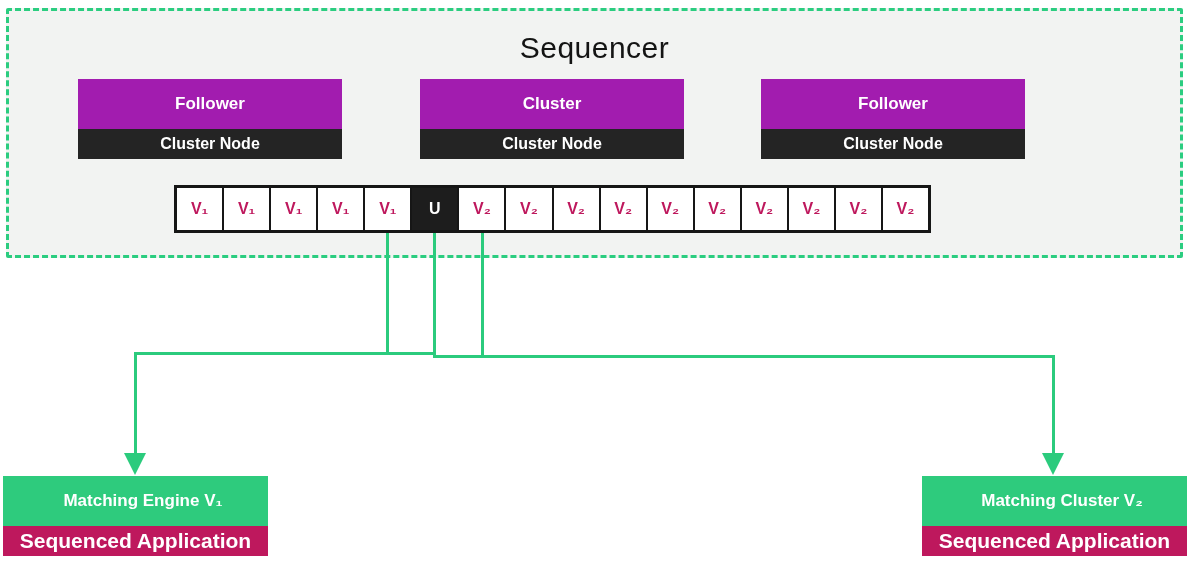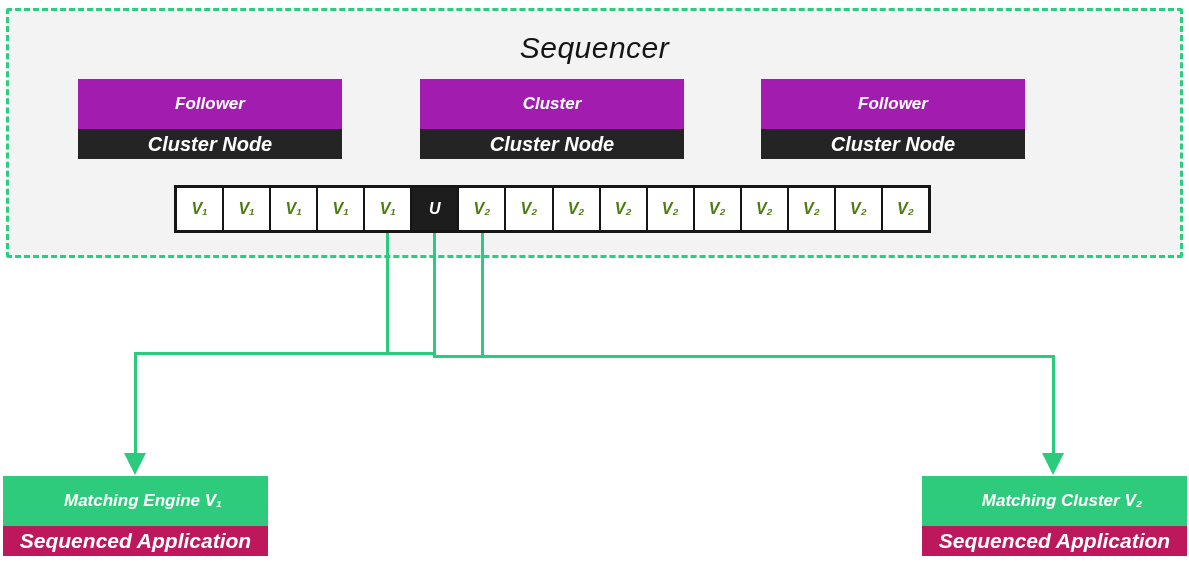--- a/index.html
+++ b/index.html
@@ -7,21 +7,20 @@
     padding: 0;
     background: #ffffff;
     font-family: "Liberation Sans", "DejaVu Sans", sans-serif;
   }
   .stage {
     position: relative;
     width: 1189px;
     height: 562px;
     background: #ffffff;
     overflow: hidden;
-    font-style: italic;
   }
 
   
   .sequencer-panel {
     position: absolute;
     left: 6px;
     top: 8px;
     width: 1177px;
     height: 250px;
     box-sizing: border-box;
@@ -55,21 +54,21 @@
     font-size: 17px;
     font-weight: 700;
     display: flex;
     align-items: center;
     justify-content: center;
   }
   .cluster-box .ntype {
     height: 30px;
     background: #242424;
     color: #ffffff;
-    font-size: 20px;
+    font-size: 16px;
     font-weight: 700;
     display: flex;
     align-items: center;
     justify-content: center;
   }
   .cluster-box.b1 { left: 78px;  }
   .cluster-box.b2 { left: 420px; }
   .cluster-box.b3 { left: 761px; }
 
   
@@ -85,21 +84,21 @@
     display: flex;
   }
   .log-cell {
     flex: 1 1 0;
     border-right: 2px solid #161616;
     display: flex;
     align-items: center;
     justify-content: center;
     font-size: 16px;
     font-weight: 700;
-    color: #4d7c0f;
+    color: #be185d;
     background: #ffffff;
   }
   .log-cell:last-child { border-right: none; }
   .log-cell.u-cell {
     background: #1d1d1d;
     color: #ffffff;
   }
 
   
   .gline {

